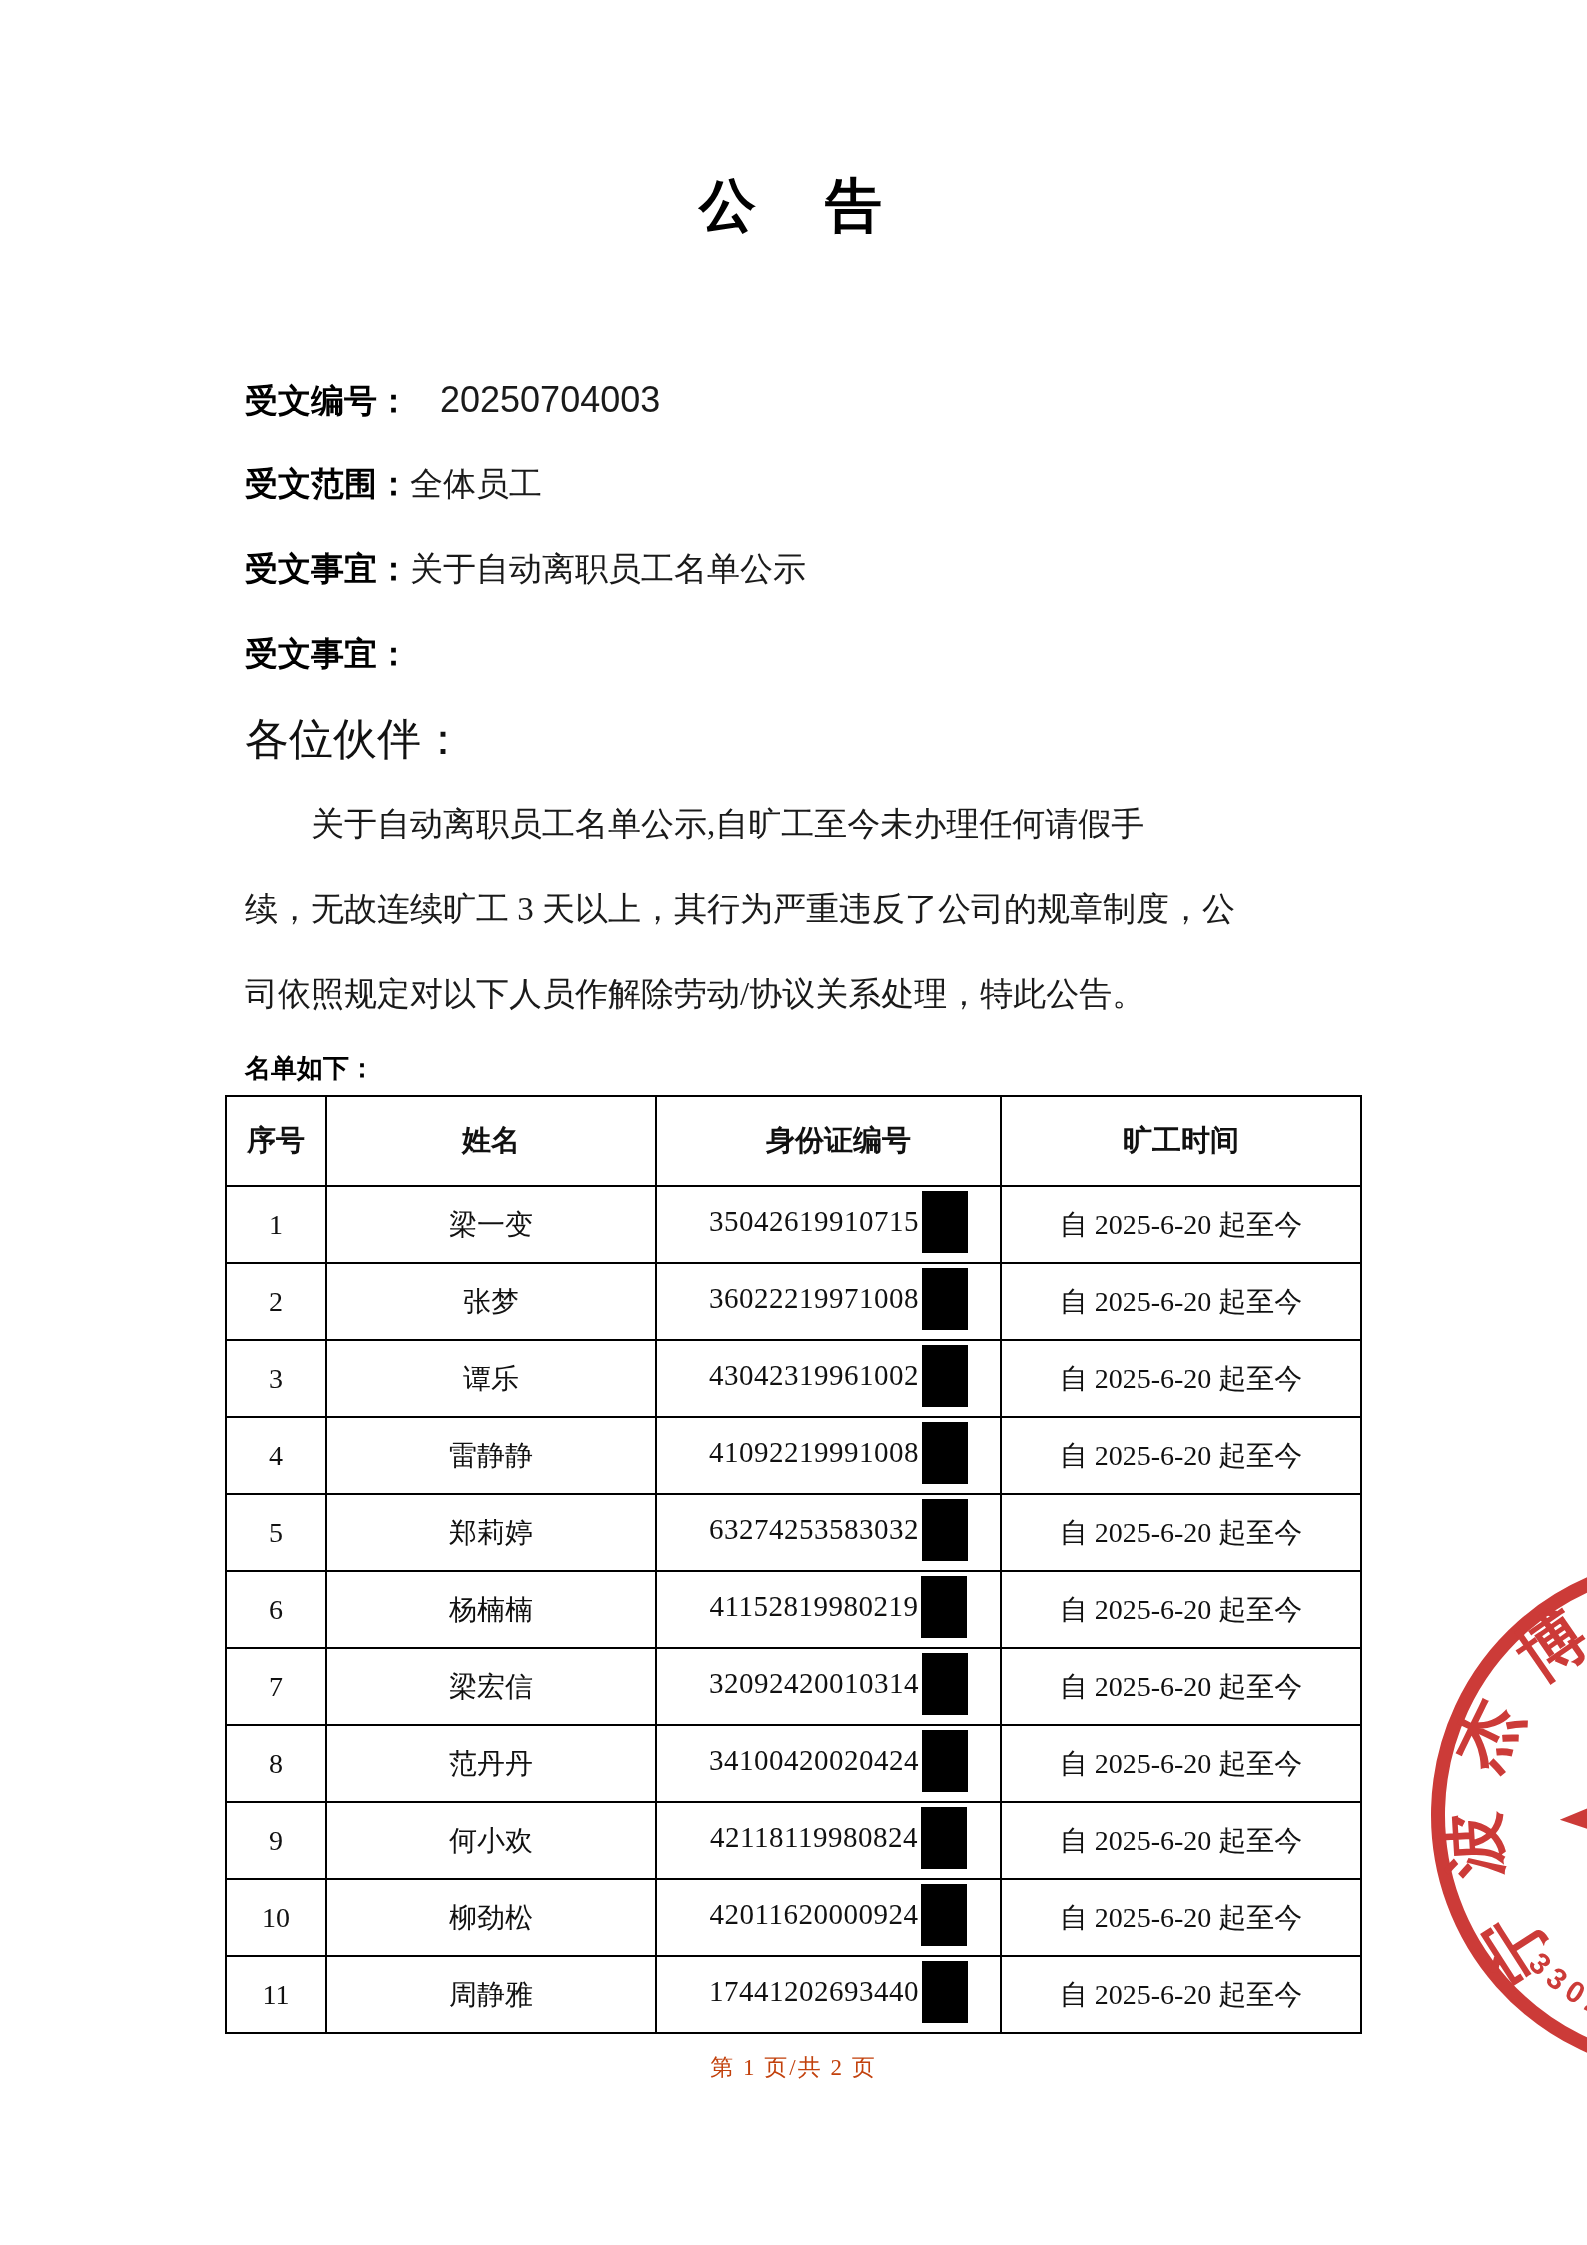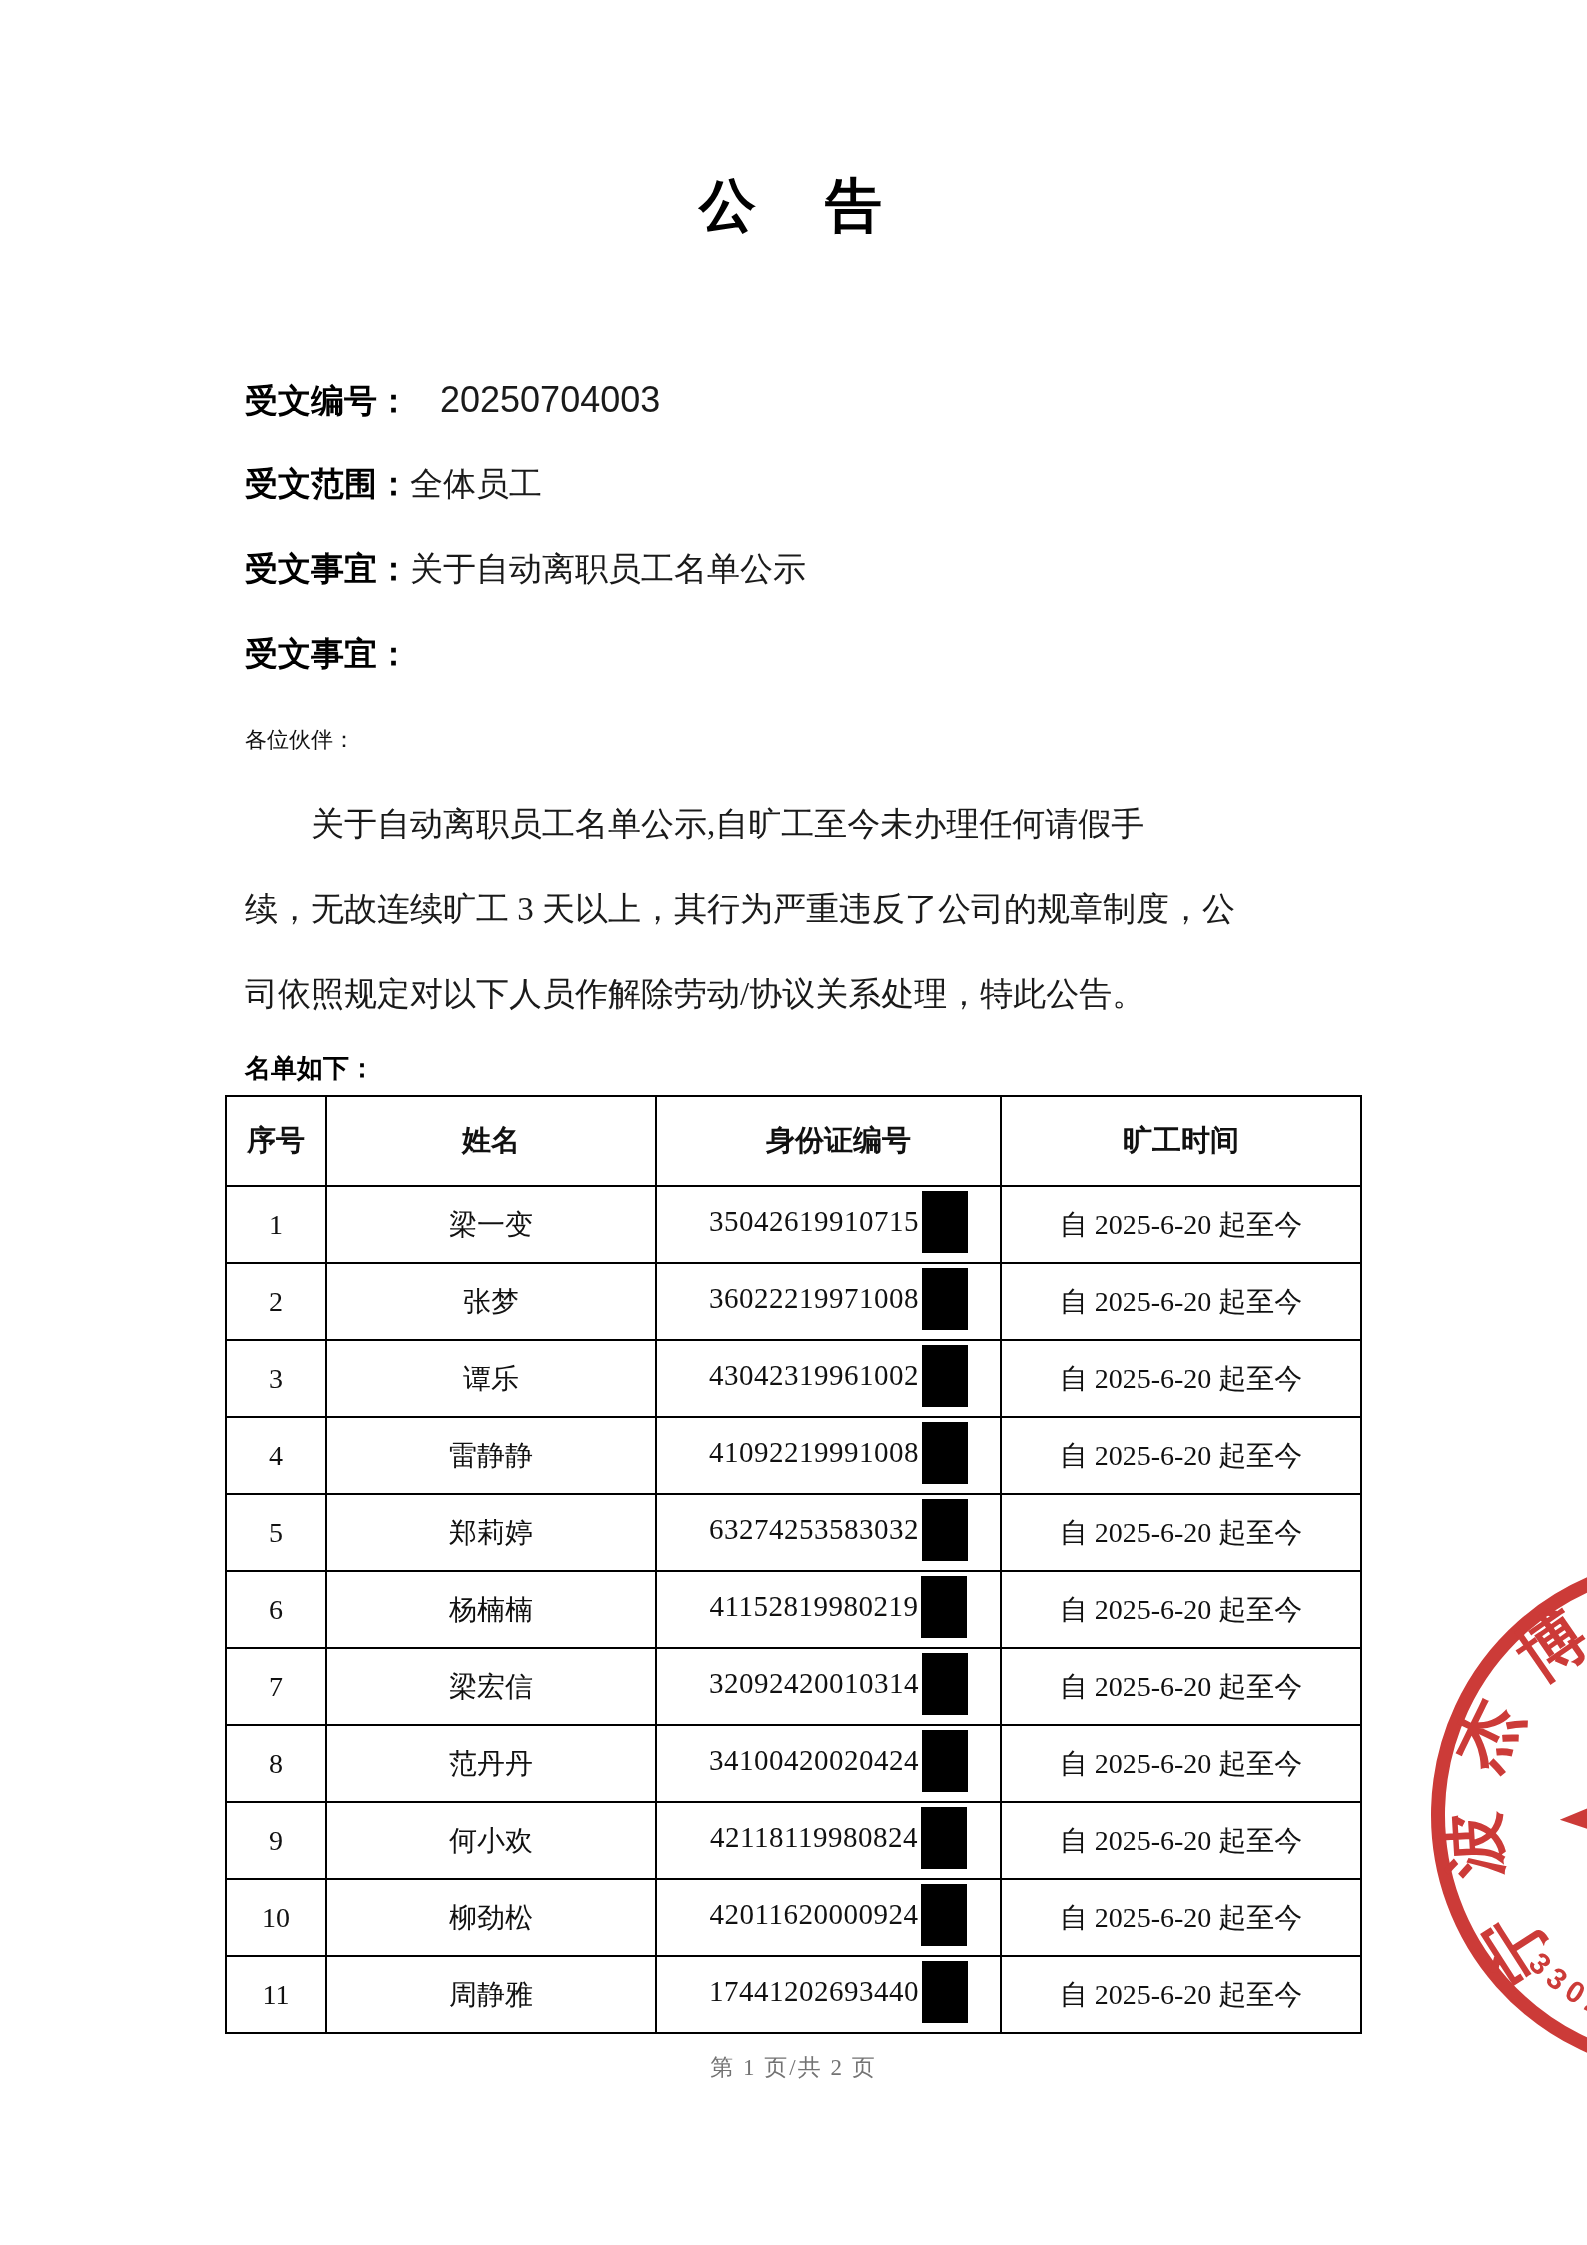--- a/index.html
+++ b/index.html
@@ -32,21 +32,21 @@
   }
   .field-label { font-weight:bold; color:#000; }
   .field-value { color:#1a1a1a; }
   .field-value.numeric {
     font-family:Liberation Sans, sans-serif;
     font-size:36px;
     margin-left:30px;
   }
   .salutation {
     height:85px; line-height:85px;
-    font-size:22px;
+    font-size:44px;
   }
   .para-line {
     height:85px; line-height:85px;
     font-size:33px;
     white-space:nowrap;
     color:#1a1a1a;
   }
   .para-line.indent { text-indent:66px; }
   .list-intro {
     margin-top:6px;
@@ -86,21 +86,21 @@
     vertical-align:middle;
     margin-left:3px;
     margin-top:-6px;
   }
   .page-footer {
     position:absolute;
     left:0; top:2052px;
     width:1587px;
     text-align:center;
     font-size:23px;
-    color:#737373;
+    color:#c2410c;
     letter-spacing:2px;
   }
   .seal {
     position:absolute;
     left:1380px; top:1535px;
     width:640px; height:640px;
     opacity:0.88;
     pointer-events:none;
   }
 </style>

